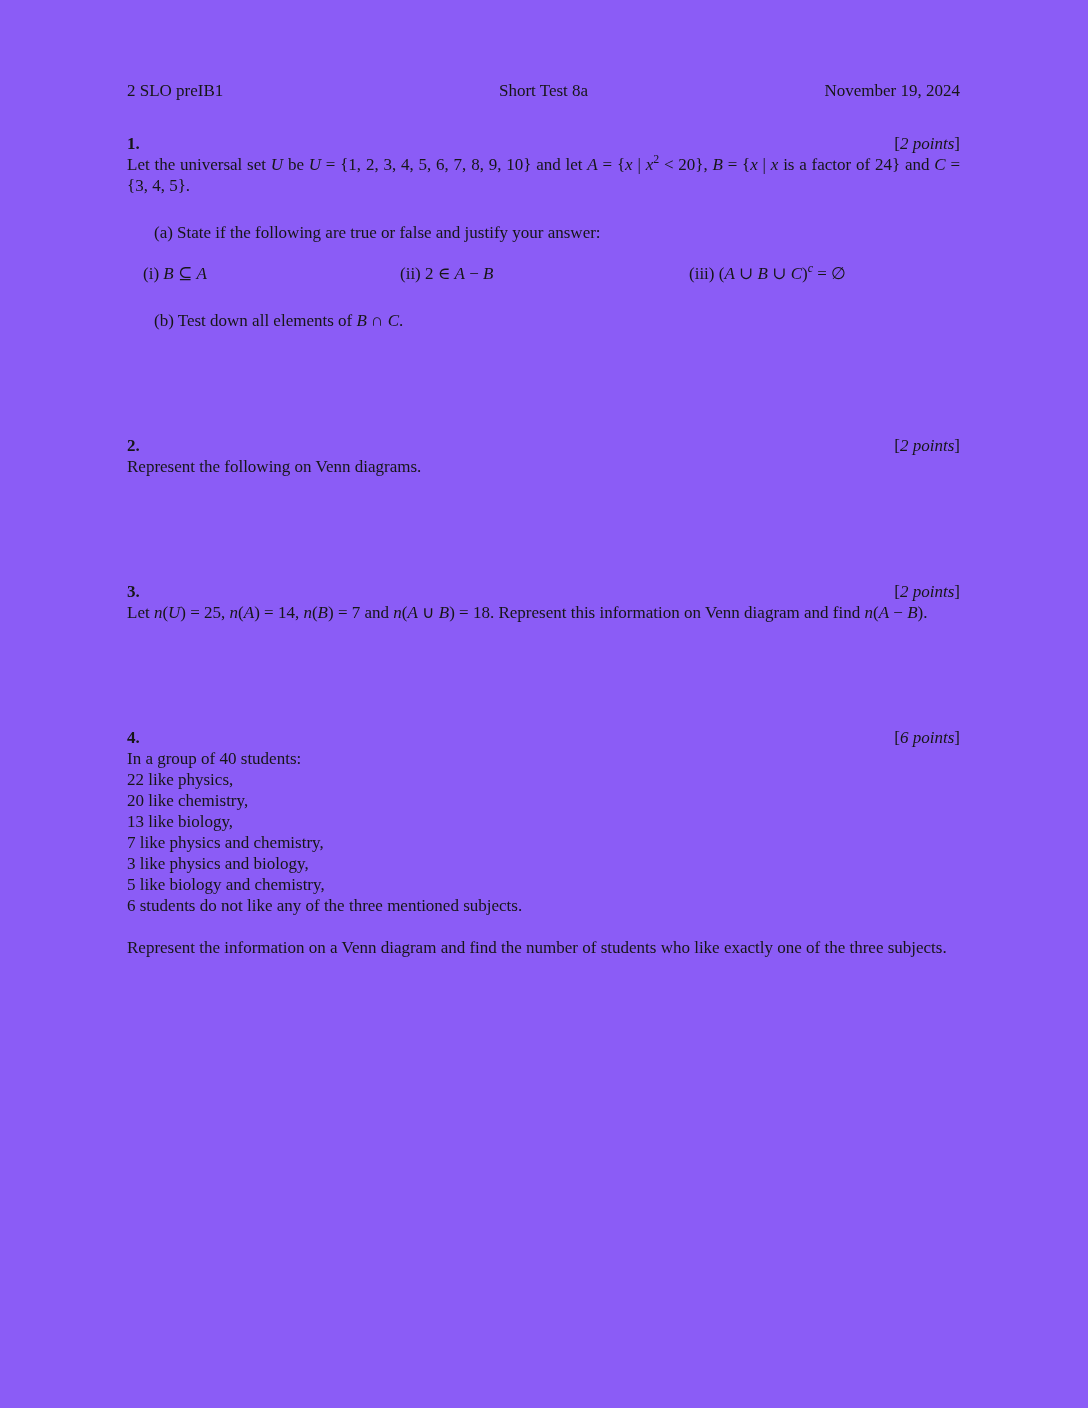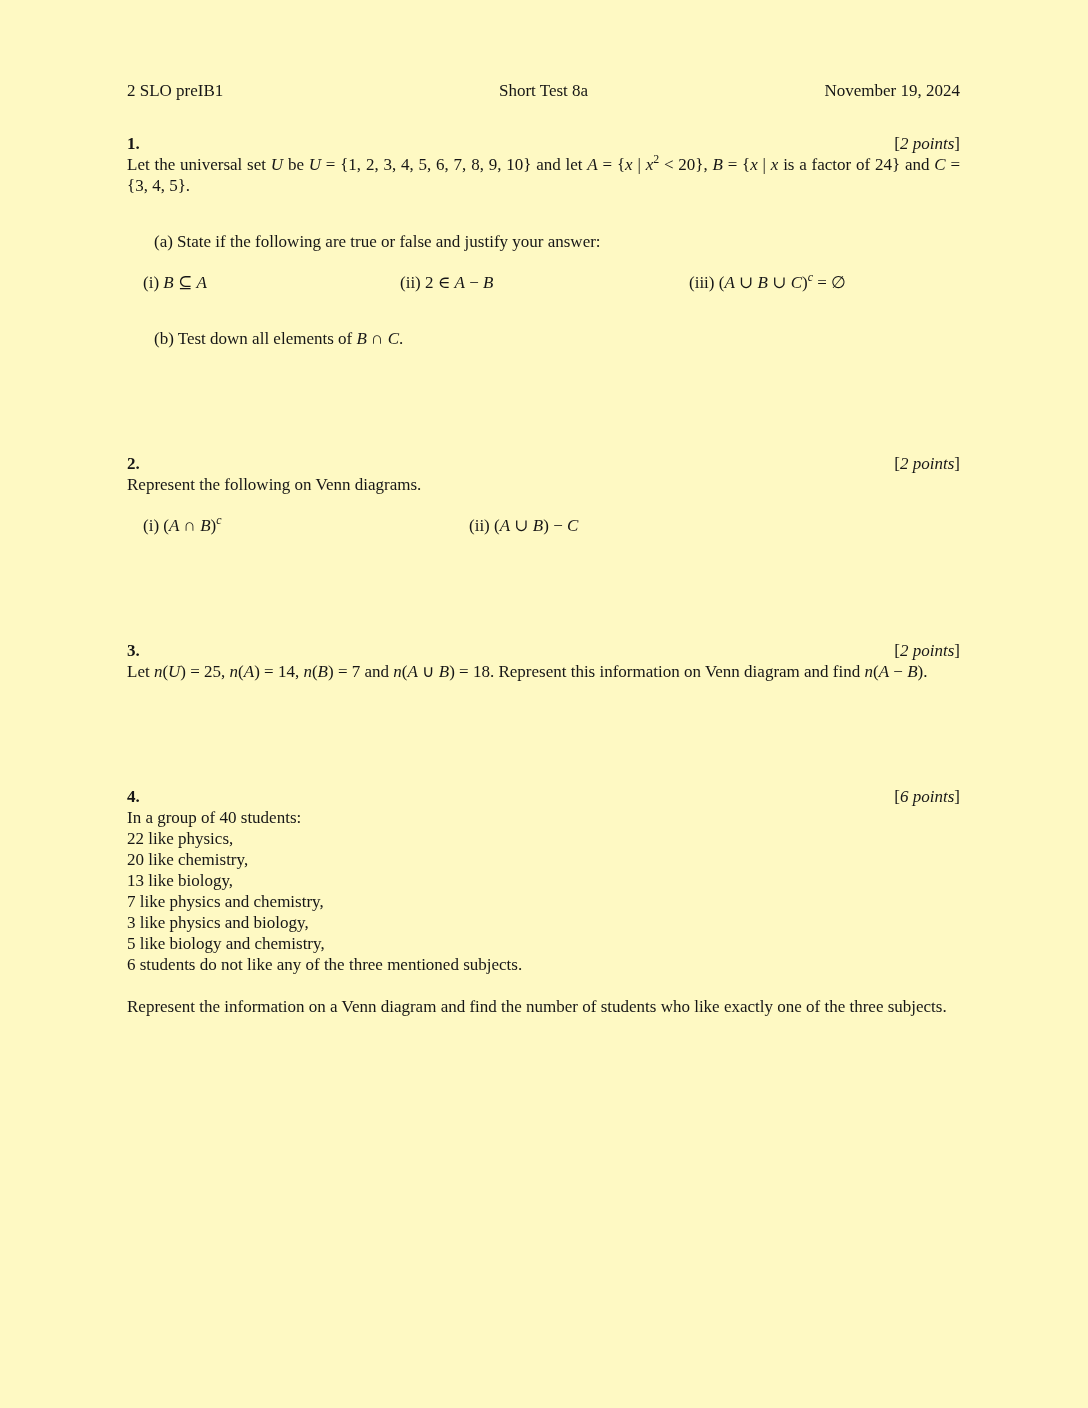--- a/index.html
+++ b/index.html
@@ -11,42 +11,42 @@
     font-size: 17px;
     line-height: 21px;
     color: #161616;
     position: relative;
     overflow: hidden;
   }
   .page {
     width: 1088px;
     height: 1408px;
     padding: 80px 128px 0 127px;
-    background: #fef9c3;
+    background: #8b5cf6;
   }
   .doc-header {
     display: flex;
     align-items: baseline;
     margin-bottom: 32px;
   }
   .doc-header .h-left  { flex: 1; text-align: left; }
   .doc-header .h-center{ flex: 1; text-align: center; }
   .doc-header .h-right { flex: 1; text-align: right; }
 
   .q-head {
     display: flex;
     justify-content: space-between;
     align-items: baseline;
   }
   .q-num { font-weight: bold; }
   .q-points { text-align: right; }
 
   .q-body { text-align: justify; font-family: Liberation Serif, serif; }
 
-  .part { margin-top: 35px; margin-left: 27px; }
+  .part { margin-top: 26px; margin-left: 27px; }
 
   .items-row {
     display: flex;
     margin-top: 20px;
     margin-left: 16px;
   }
   .items-row .col-1a { width: 257px; }
   .items-row .col-2a { width: 289px; }
   .items-row .col-1b { width: 326px; }
   .items-row .col-last { flex: 1; }
@@ -89,24 +89,20 @@
     </div>
     <p class="part"><span class="seg-r">(b) Test down all elements of </span><span class="seg-i">B</span><span class="seg-r"> ∩ </span><span class="seg-i">C</span><span class="seg-r">.</span></p>
   </section>
 
   <section class="question question-2">
     <div class="q-head">
       <span class="q-num">2.</span>
       <span class="q-points"><span class="seg-r">[</span><span class="seg-i">2 points</span><span class="seg-r">]</span></span>
     </div>
     <p class="q-body"><span class="seg-r">Represent the following on Venn diagrams.</span></p>
-    <div class="items-row">
-      <span class="col-1b"><span class="seg-r">(i) (</span><span class="seg-i">A</span><span class="seg-r"> ∩ </span><span class="seg-i">B</span><span class="seg-r">)</span><sup class="seg-si">c</sup></span>
-      <span class="col-last"><span class="seg-r">(ii) (</span><span class="seg-i">A</span><span class="seg-r"> ∪ </span><span class="seg-i">B</span><span class="seg-r">) − </span><span class="seg-i">C</span></span>
-    </div>
   </section>
 
   <section class="question question-3">
     <div class="q-head">
       <span class="q-num">3.</span>
       <span class="q-points"><span class="seg-r">[</span><span class="seg-i">2 points</span><span class="seg-r">]</span></span>
     </div>
     <p class="q-body"><span class="seg-r">Let </span><span class="seg-i">n</span><span class="seg-r">(</span><span class="seg-i">U</span><span class="seg-r">) = 25, </span><span class="seg-i">n</span><span class="seg-r">(</span><span class="seg-i">A</span><span class="seg-r">) = 14, </span><span class="seg-i">n</span><span class="seg-r">(</span><span class="seg-i">B</span><span class="seg-r">) = 7 and </span><span class="seg-i">n</span><span class="seg-r">(</span><span class="seg-i">A</span><span class="seg-r"> ∪ </span><span class="seg-i">B</span><span class="seg-r">) = 18. Represent this information on Venn diagram and find </span><span class="seg-i">n</span><span class="seg-r">(</span><span class="seg-i">A</span><span class="seg-r"> − </span><span class="seg-i">B</span><span class="seg-r">).</span></p>
   </section>
 

